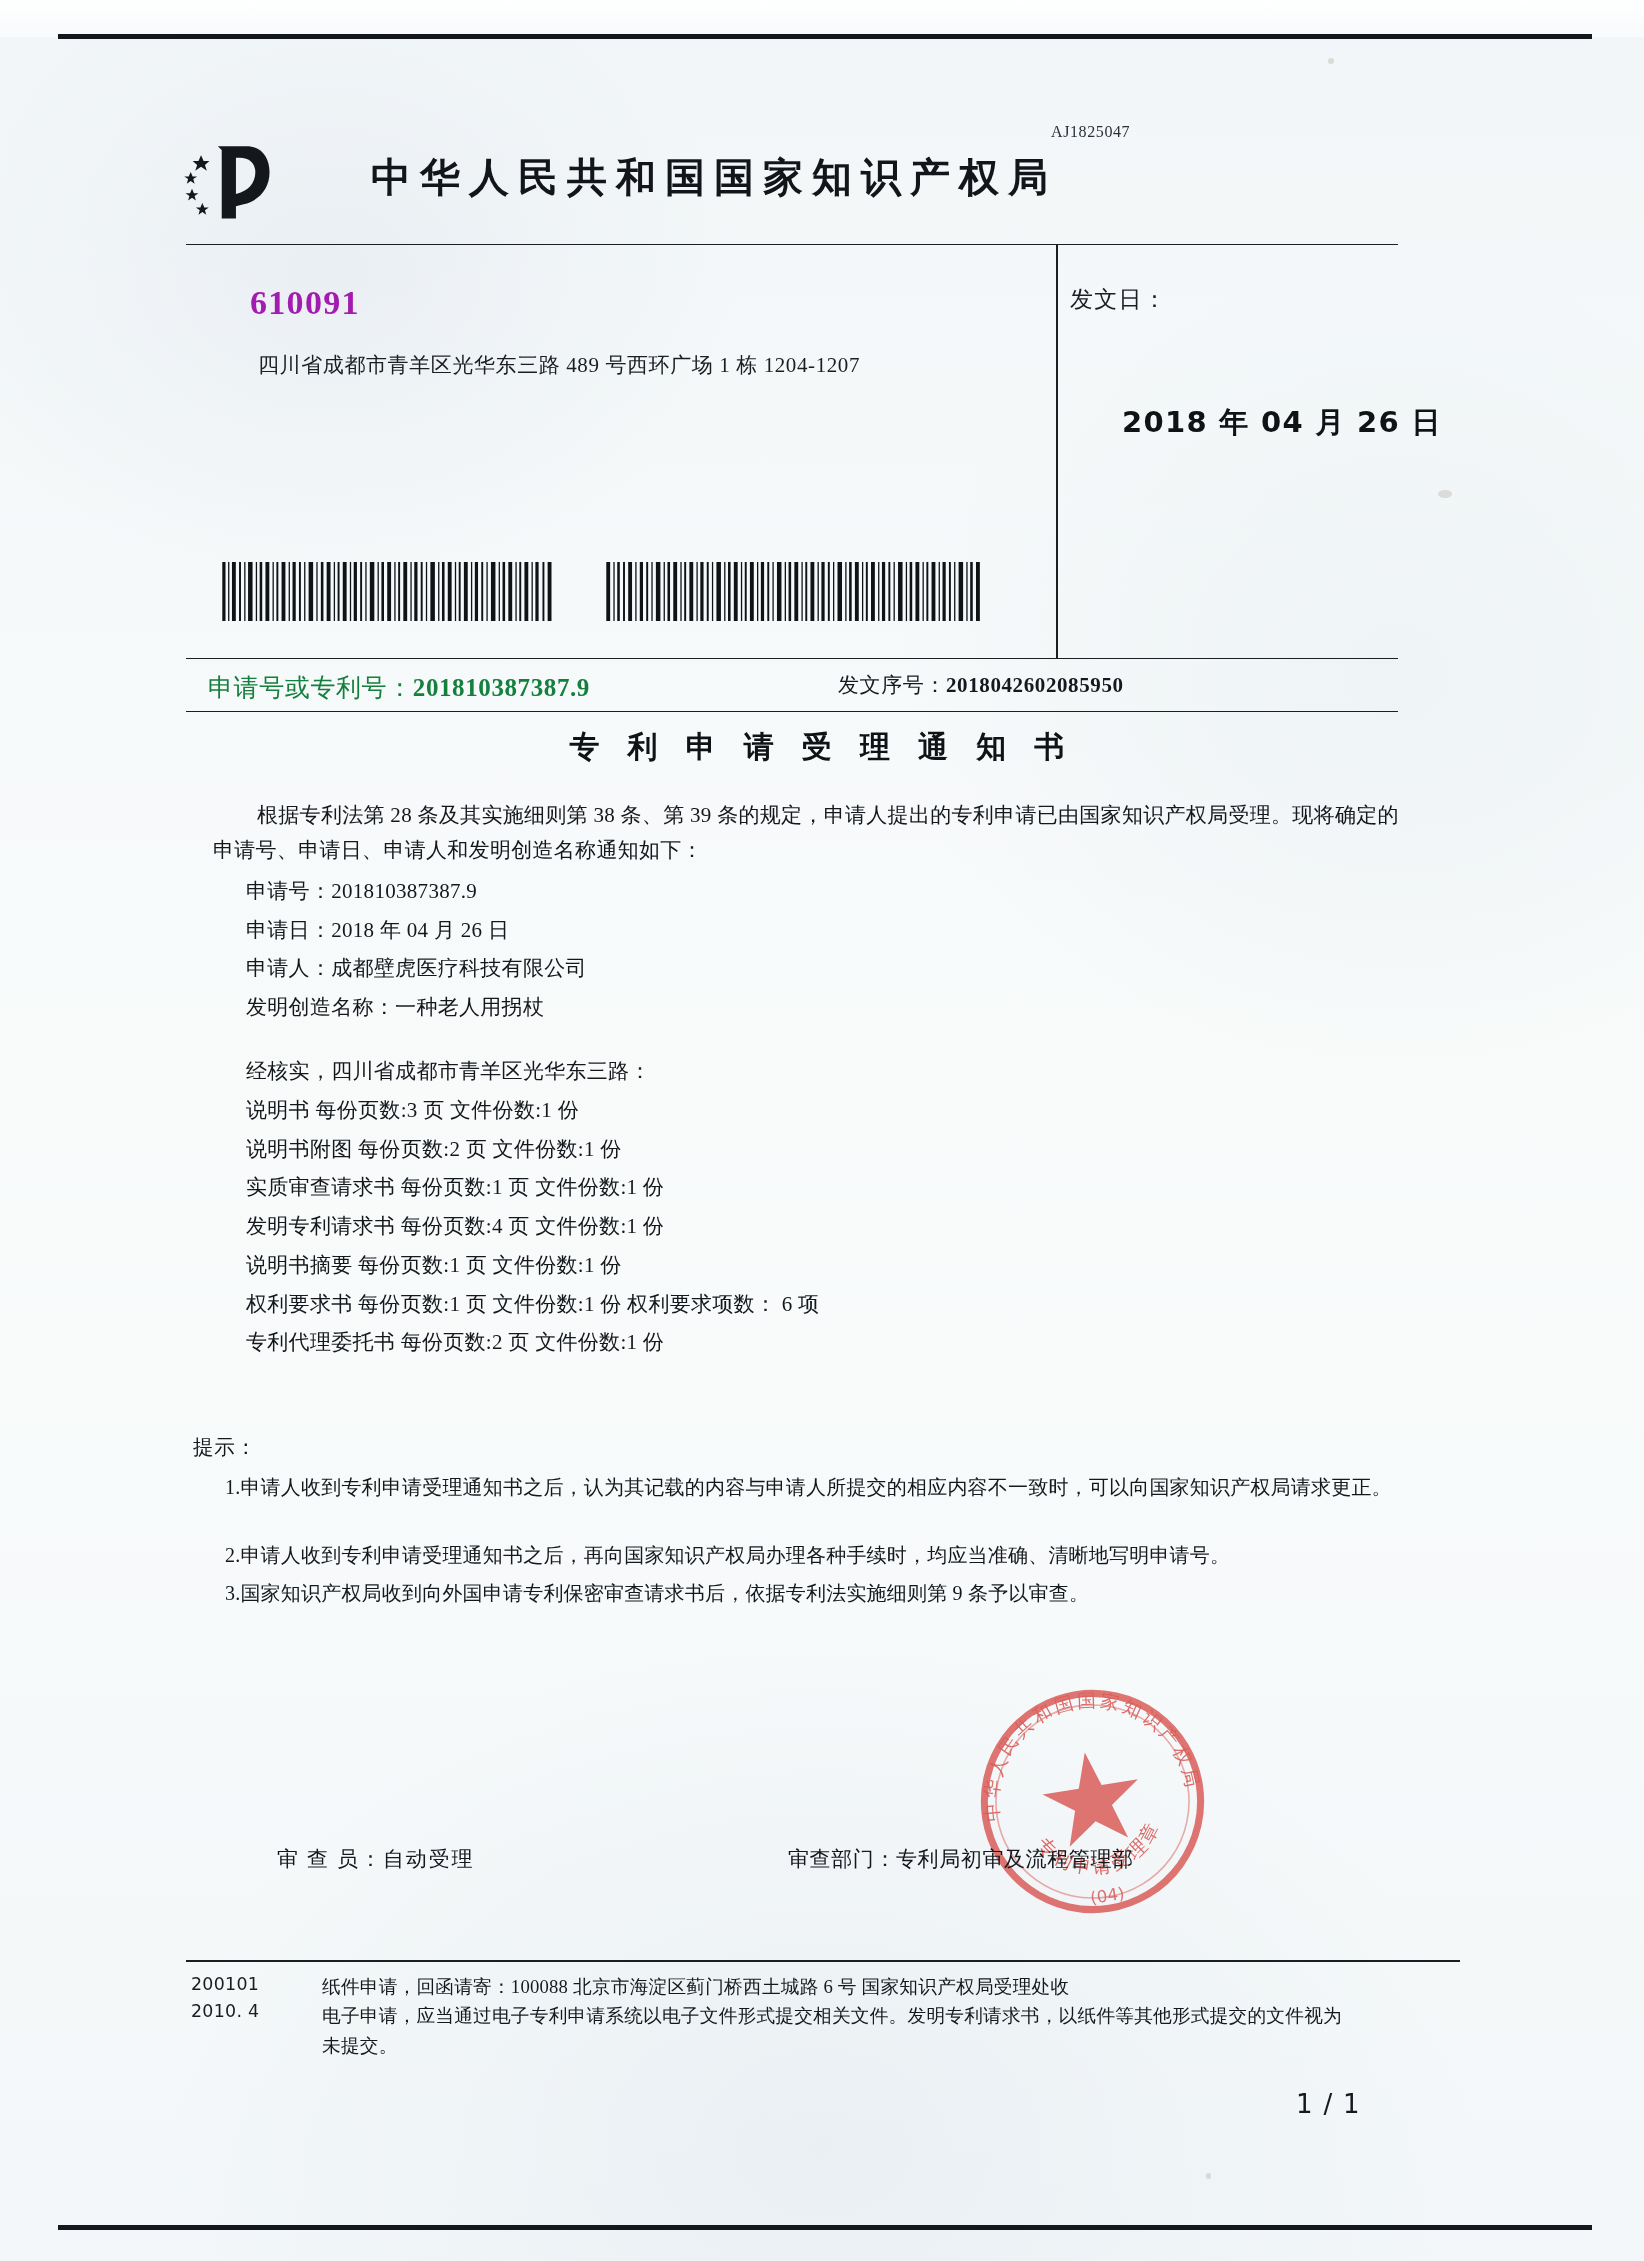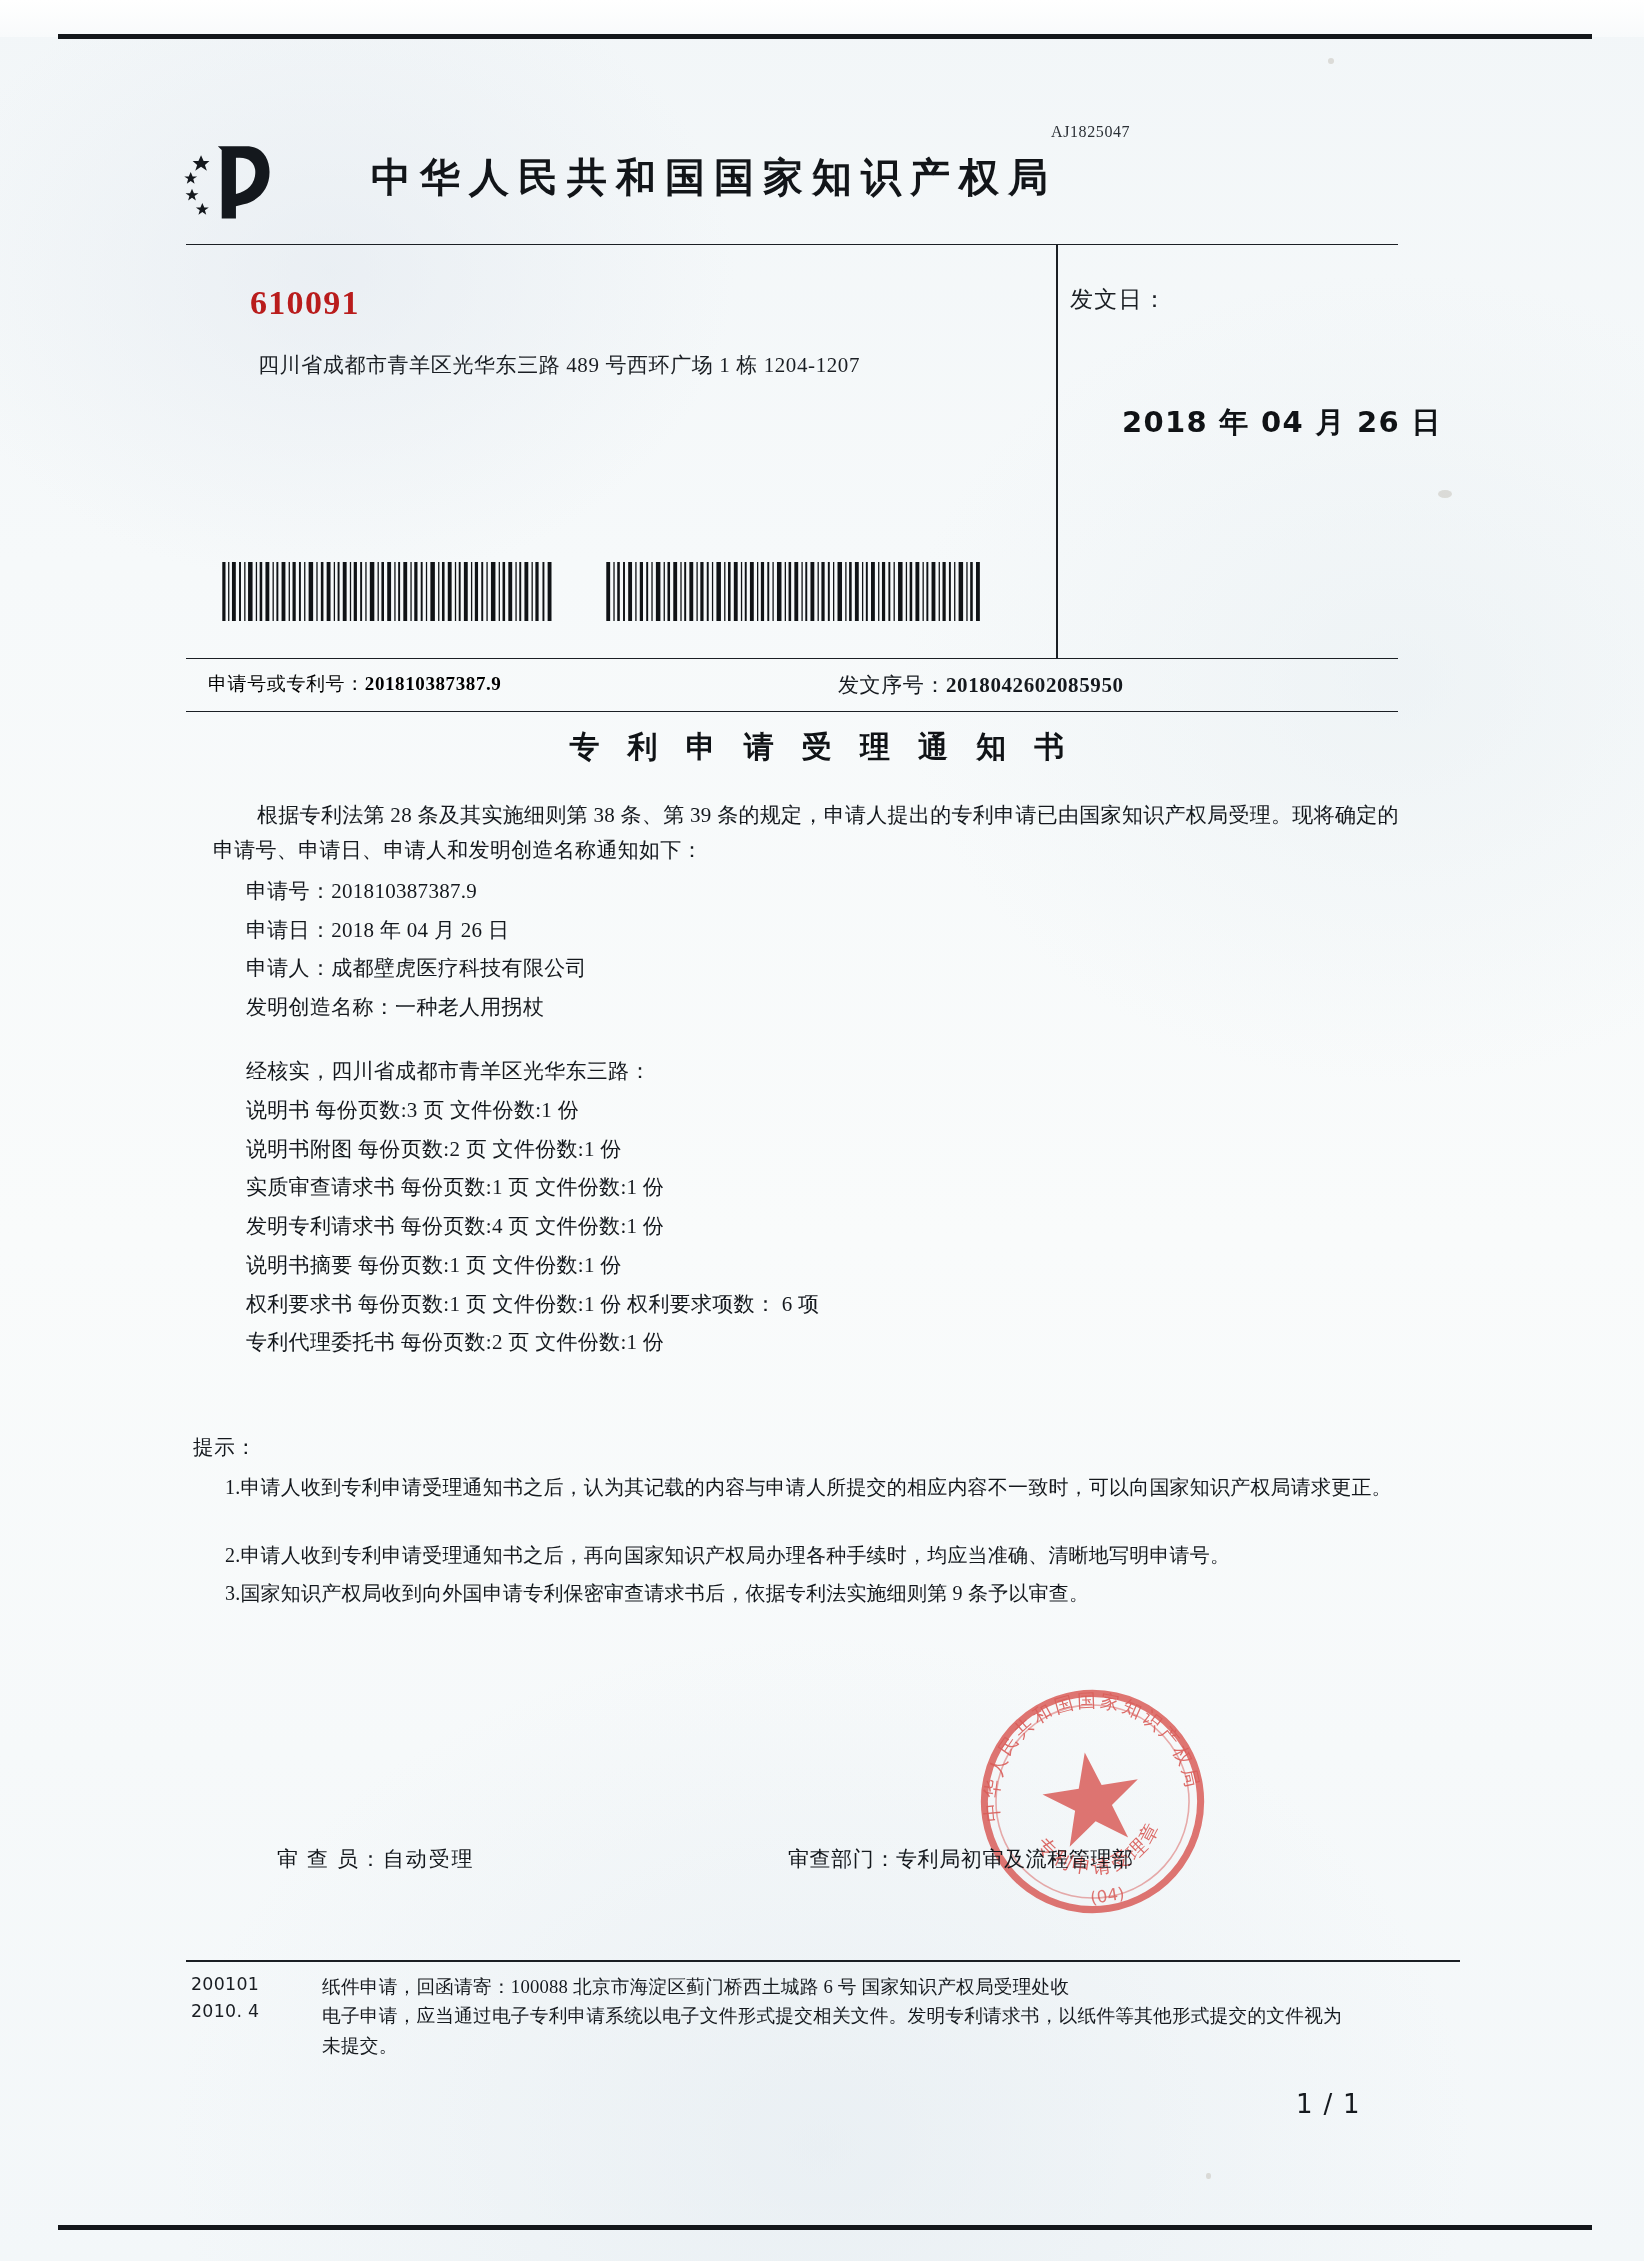--- a/index.html
+++ b/index.html
@@ -90,21 +90,21 @@
     left: 870px; top: 0; bottom: 0;
     width: 1.9px;
     background: #1b1f24;
   }
   .postcode {
     position: absolute;
     left: 250px; top: 284px;
     font-size: 34px;
     font-weight: bold;
     letter-spacing: 1.3px;
-    color: #b91c1c;
+    color: #a21caf;
   }
   .addr-line {
     position: absolute;
     left: 258px;
     font-size: 21px;
     letter-spacing: 0.6px;
     color: #1a1e23;
     white-space: nowrap;
   }
   .addr-1 { top: 351px; }
@@ -139,23 +139,23 @@
   
   .numrow {
     position: absolute;
     left: 186px; top: 656px;
     width: 1212px; height: 55px;
     border-bottom: 1.9px solid #1b1f24;
   }
   .appno {
     position: absolute;
     left: 208px; top: 671px;
-    font-size: 19px;
+    font-size: 25px;
     letter-spacing: 0.6px;
-    color: #000000;
+    color: #15803d;
   }
   .appno b { font-weight: bold; }
   .serialno {
     position: absolute;
     left: 838px; top: 671px;
     font-size: 21px;
     letter-spacing: 0.6px;
     color: #15191e;
   }
   .serialno b { font-weight: bold; }

